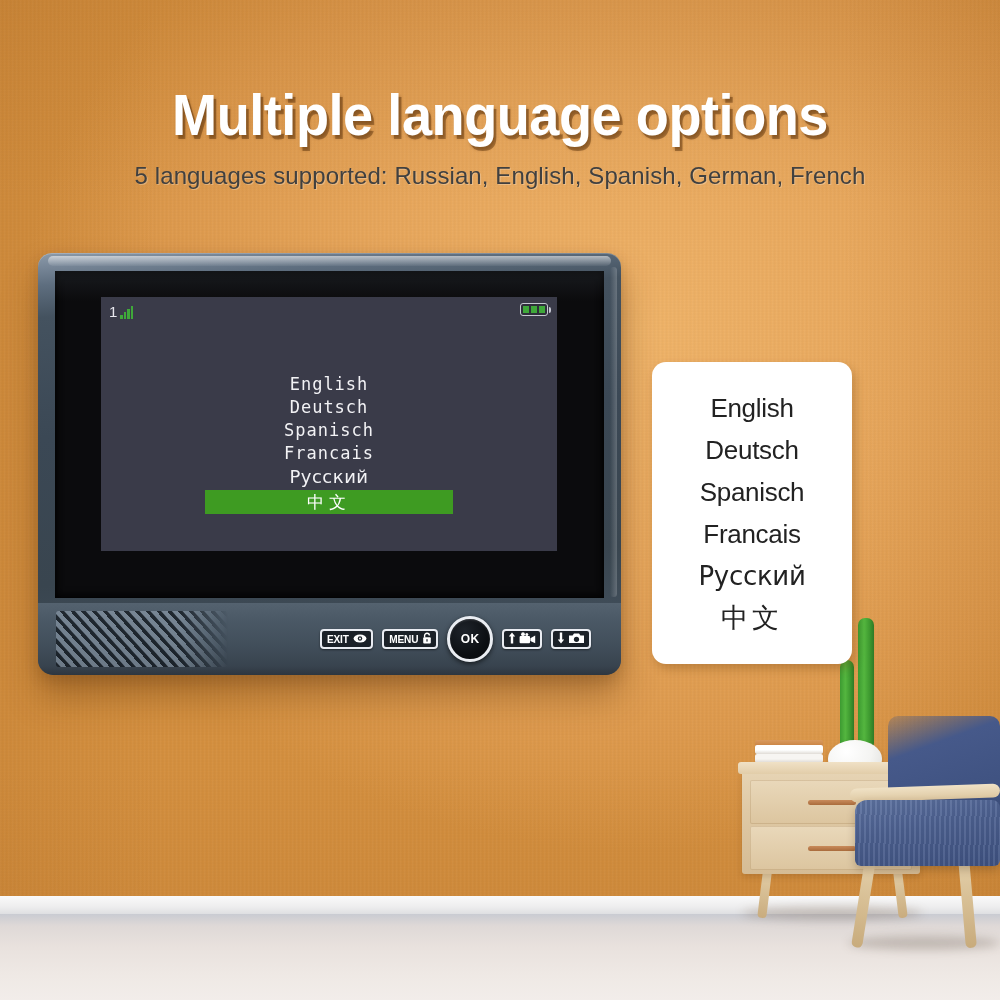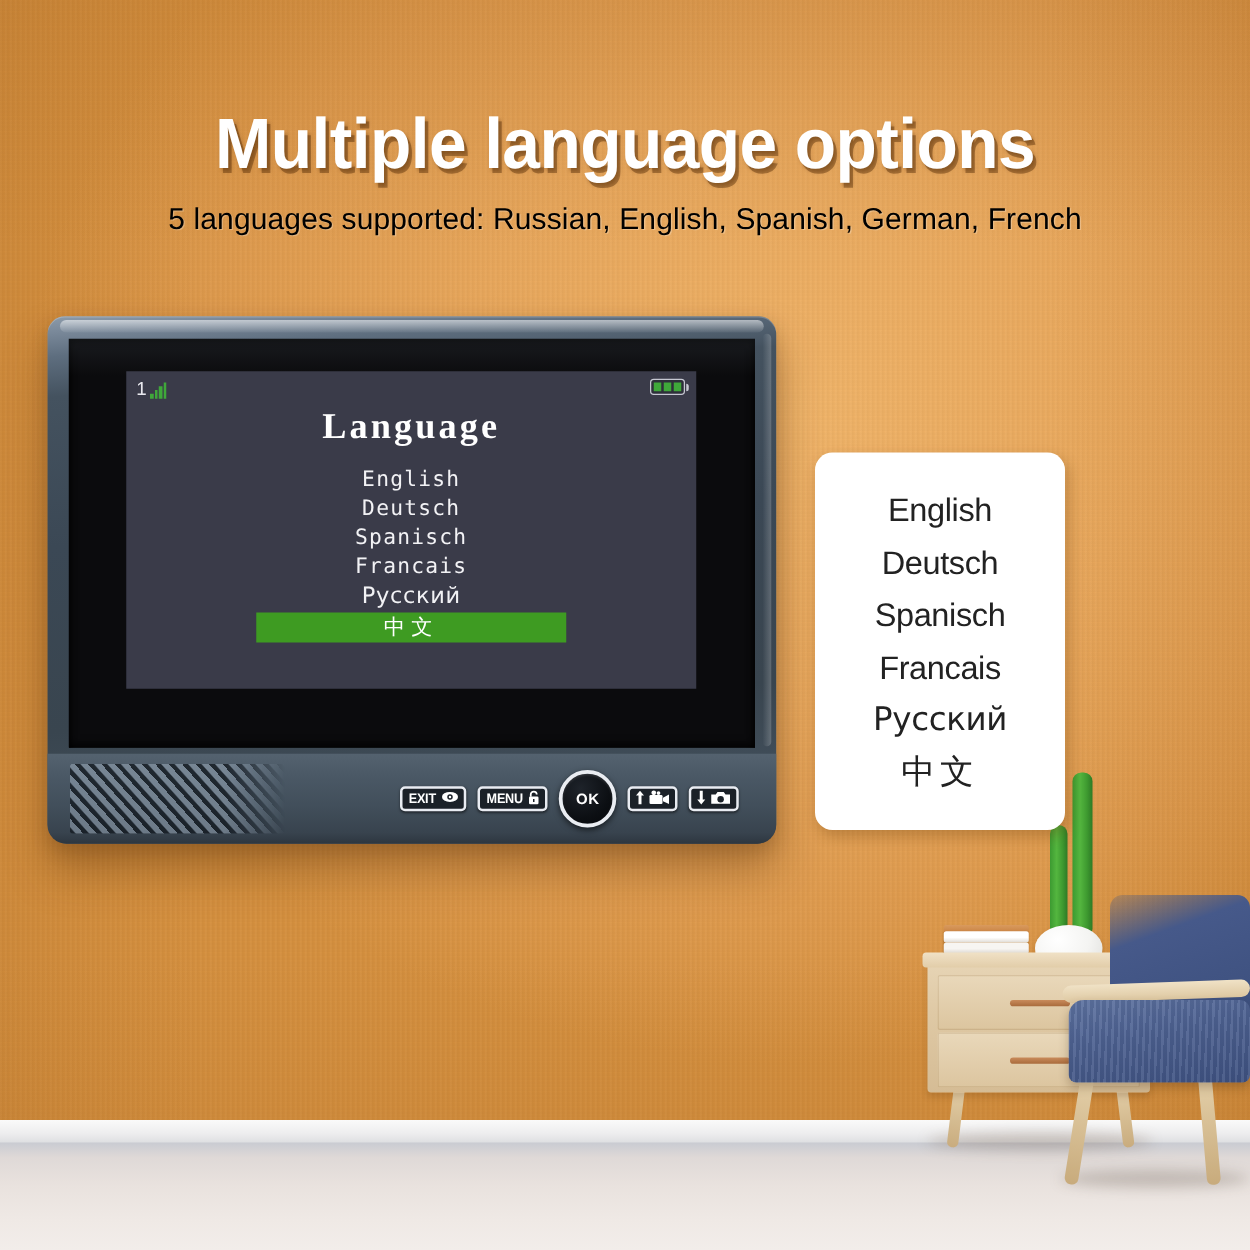--- a/index.html
+++ b/index.html
@@ -64,21 +64,21 @@
     transform: scaleX(0.95);
     text-shadow:
       3px 4px 0 rgba(90,48,8,0.45),
       2px 3px 3px rgba(80,40,5,0.35);
     white-space: nowrap;
   }
   #subhead {
     position: absolute; left: 0; top: 162px; width: 1000px;
     text-align: center;
     font-size: 24px;
-    color: #000000;
+    color: #404040;
     letter-spacing: 0.1px;
     text-shadow: 1px 1px 0 rgba(255,255,255,0.25);
     white-space: nowrap;
   }
 
   
   #device {
     position: absolute; left: 38px; top: 253px;
     width: 583px; height: 422px;
     border-radius: 14px 14px 16px 16px;
@@ -494,21 +494,20 @@
             <i></i>
           </span>
       </div>
       <div id="battery">
           <i></i>
           <i></i>
           <i></i>
         </div>
     </div>
 
-    <div id="osd-title">Language</div>
 
     <div id="osd-list">
       <div class="osd-item">English</div>
       <div class="osd-item">Deutsch</div>
       <div class="osd-item">Spanisch</div>
       <div class="osd-item">Francais</div>
       <div class="osd-item cyr">Русский</div>
       <div class="osd-item cjk selected">中文</div>
     </div>
   </div>

